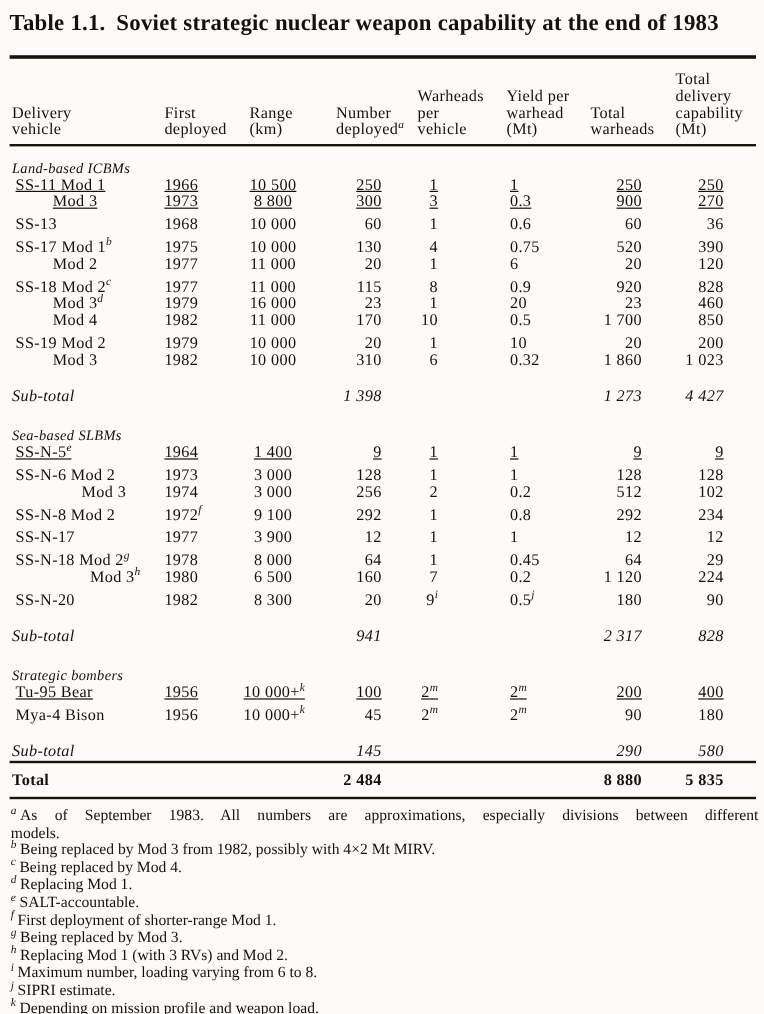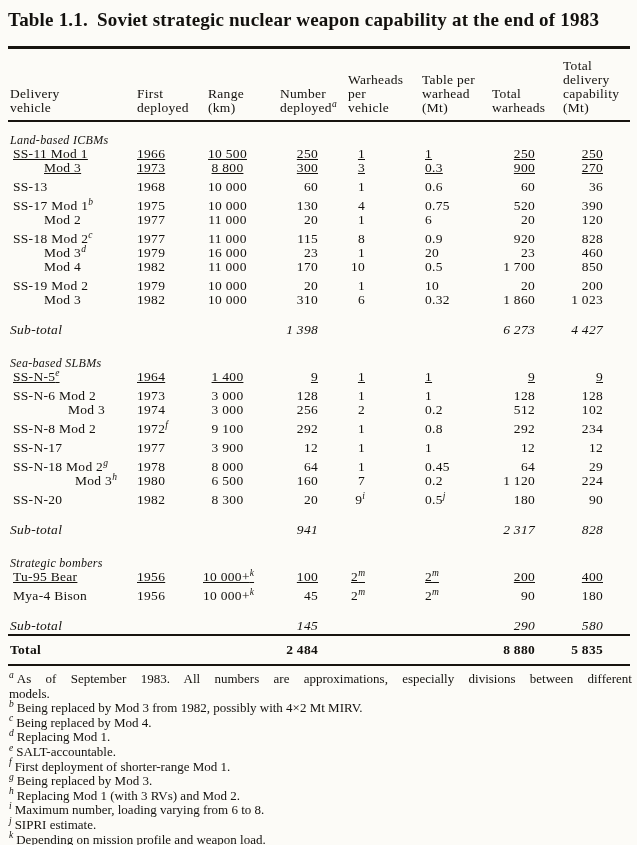--- a/index.html
+++ b/index.html
@@ -109,21 +109,21 @@
 vehicle</div>
       <div class="hcell c2">First
 deployed</div>
       <div class="hcell c3">Range
 (km)</div>
       <div class="hcell c4">Number
 deployed<sup>a</sup></div>
       <div class="hcell c5">Warheads
 per
 vehicle</div>
-      <div class="hcell c6">Table per
+      <div class="hcell c6">Yield per
 warhead
 (Mt)</div>
       <div class="hcell c7">Total
 warheads</div>
       <div class="hcell c8">Total
 delivery
 capability
 (Mt)</div>
     </div>
 
@@ -241,21 +241,21 @@
           <div class="cell c8">1 023</div>
         </div>
       </div>
       <div class="grid-row subtotal">
         <div class="cell c1">Sub-total</div>
         <div class="cell c2"></div>
         <div class="cell c3"></div>
         <div class="cell c4">1 398</div>
         <div class="cell c5"></div>
         <div class="cell c6"></div>
-        <div class="cell c7">6 273</div>
+        <div class="cell c7">1 273</div>
         <div class="cell c8">4 427</div>
       </div>
       <div class="section-heading">Sea-based SLBMs</div>
       <div class="group">
         <div class="grid-row ">
           <div class="cell c1">SS-N-5<sup>e</sup></div>
           <div class="cell c2">1964</div>
           <div class="cell c3">1 400</div>
           <div class="cell c4">9</div>
           <div class="cell c5">1</div>

